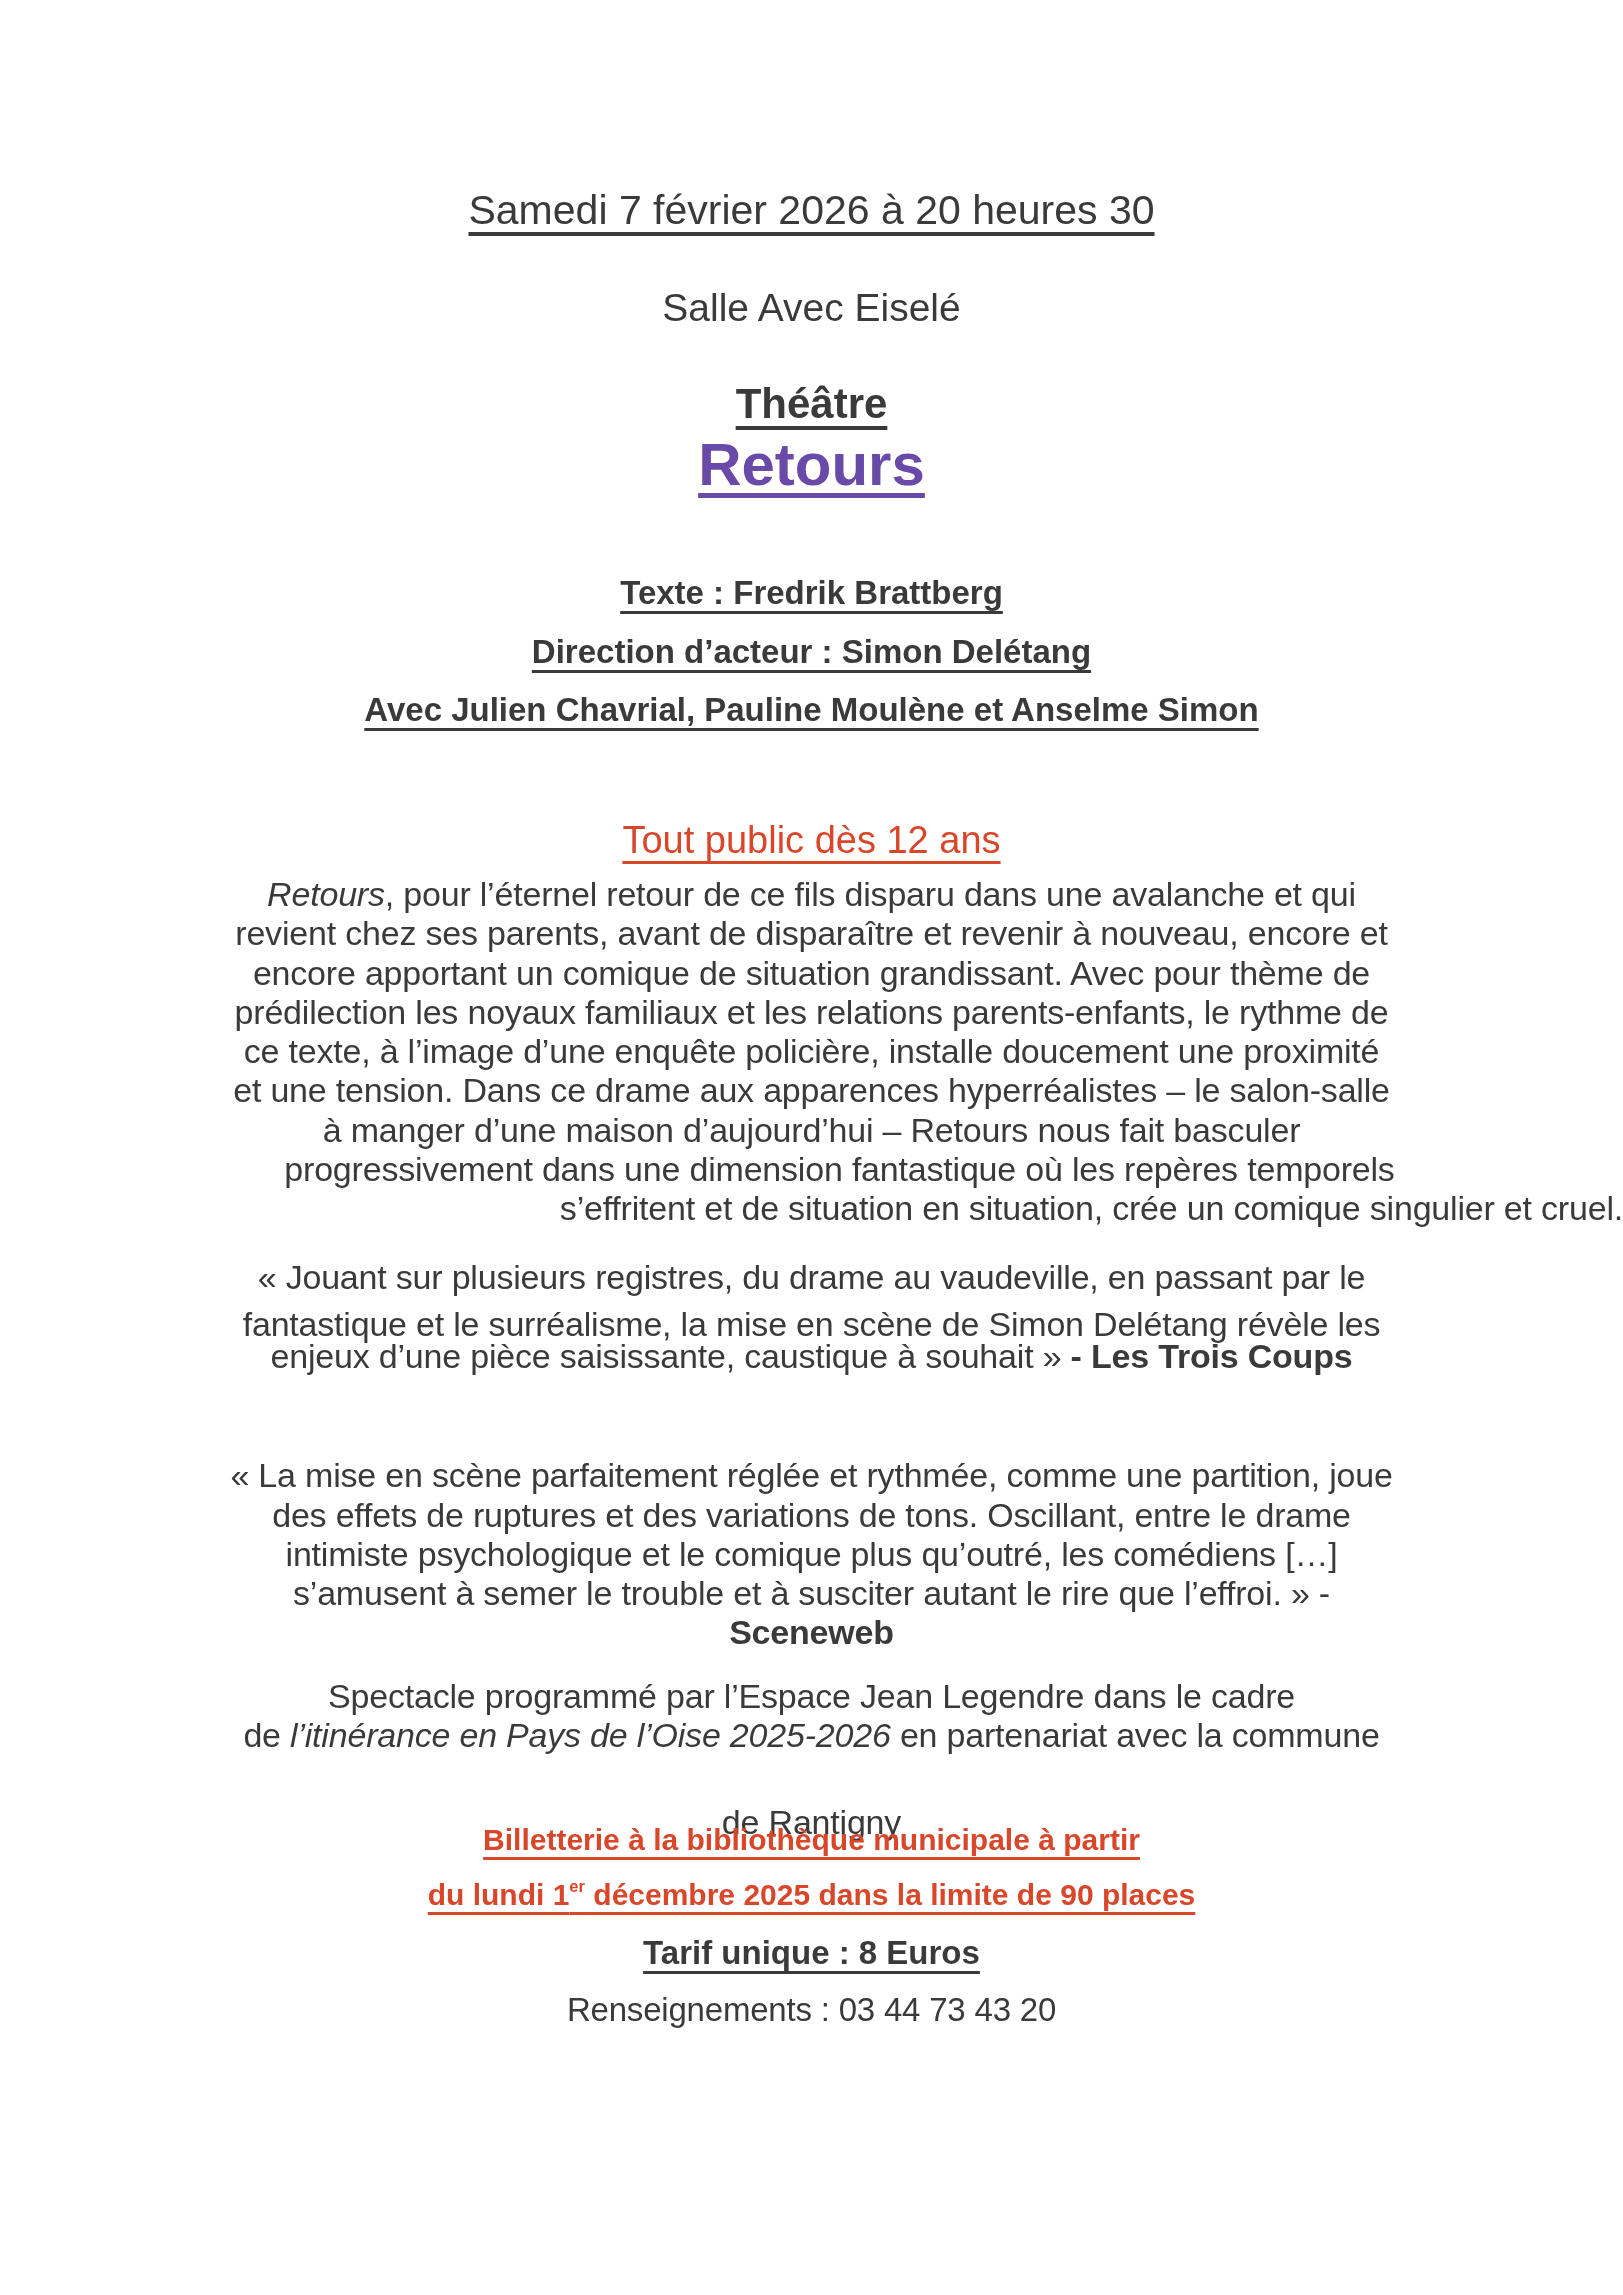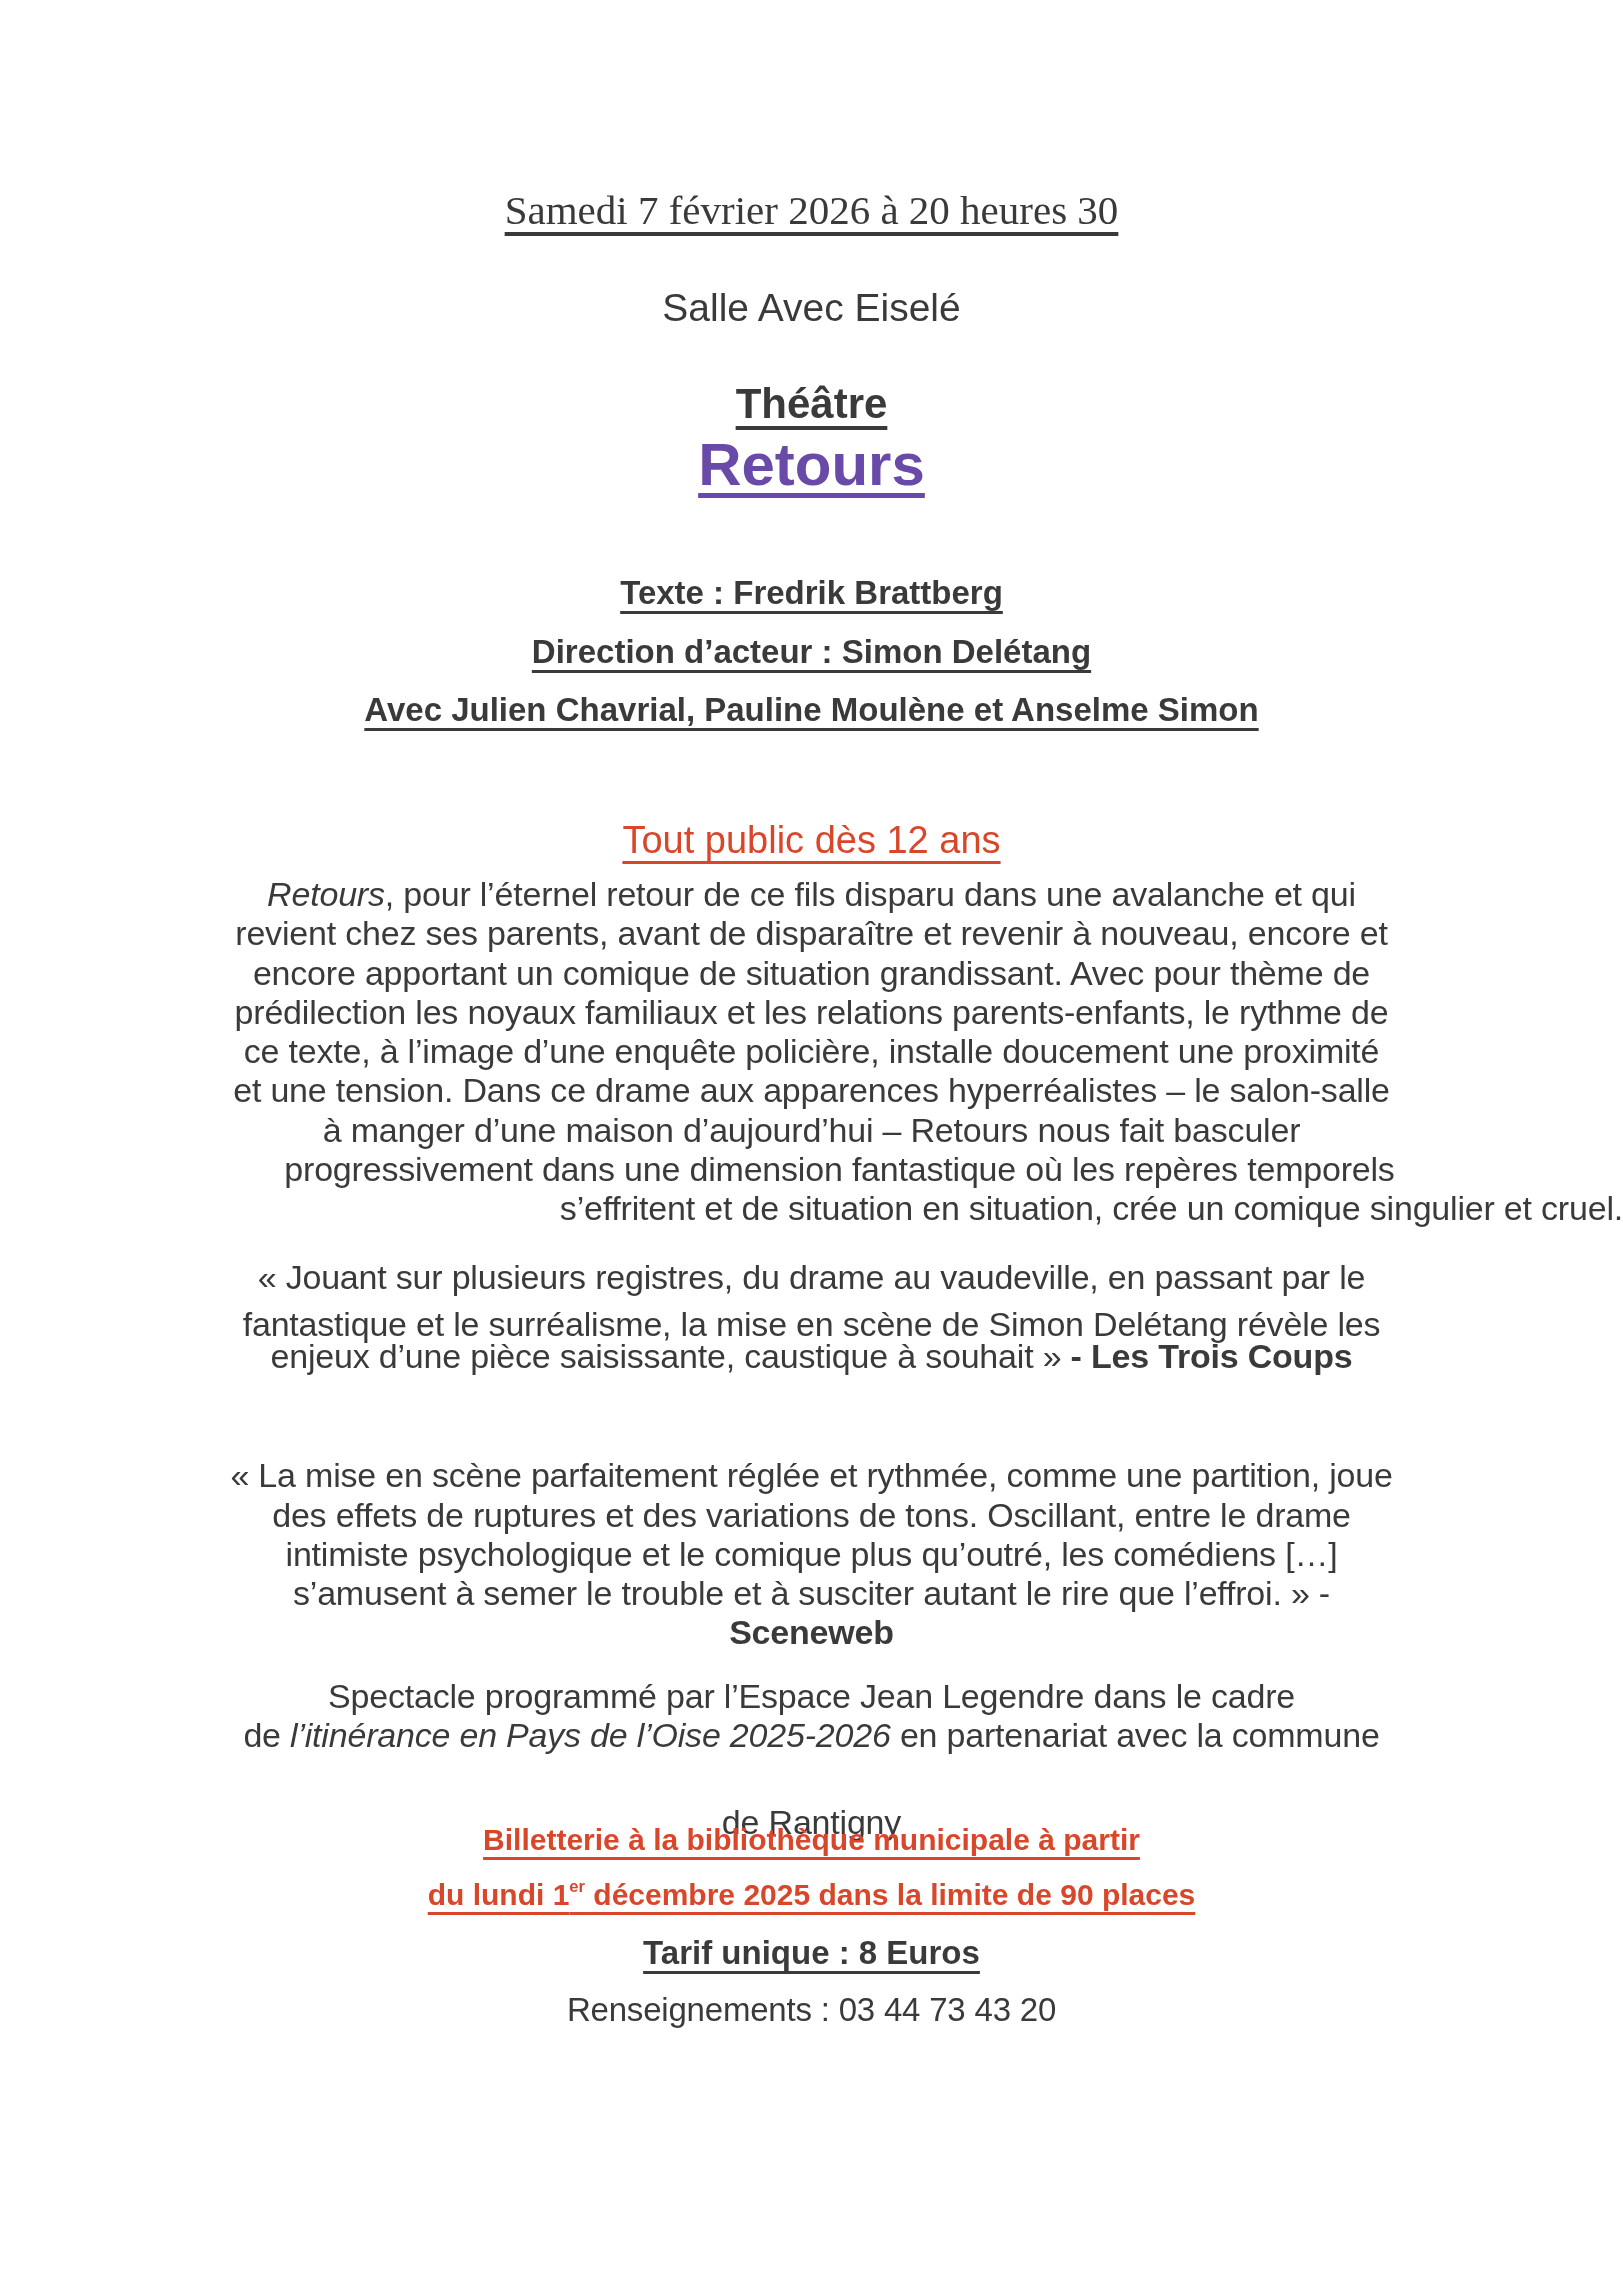--- a/index.html
+++ b/index.html
@@ -15,21 +15,21 @@
   .b { font-weight: bold; }
   .body-text { font-size: 34px; letter-spacing: -0.2px; }
   .purple { color: #6a4aa8; }
   .red { color: #d9472b; }
   .i { font-style: italic; }
   sup { font-size: 0.55em; vertical-align: 0.8em; line-height: 0; }
 </style>
 </head>
 <body>
 
-<div class="line u" style="top:190px; font-size:41px;font-family:Liberation Serif, serif;">Samedi 7 février 2026 à 20 heures 30</div>
+<div class="line u" style="top:190px; font-size:41px;">Samedi 7 février 2026 à 20 heures 30</div>
 
 <div class="line" style="top:288px; font-size:39px;">Salle Avec Eiselé</div>
 
 <div class="line u b" style="top:383px; font-size:42px;">Théâtre</div>
 
 <div class="line u b purple" style="top:435px; font-size:60px; text-decoration-thickness:4.6px;">Retours</div>
 
 <div class="line u b" style="top:576px; font-size:33px; text-decoration-thickness:3.3px; text-underline-offset:6.5px;">Texte : Fredrik Brattberg</div>
 
 <div class="line u b" style="top:635px; font-size:33px; text-decoration-thickness:3.3px; text-underline-offset:6.5px;">Direction d’acteur : Simon Delétang</div>

